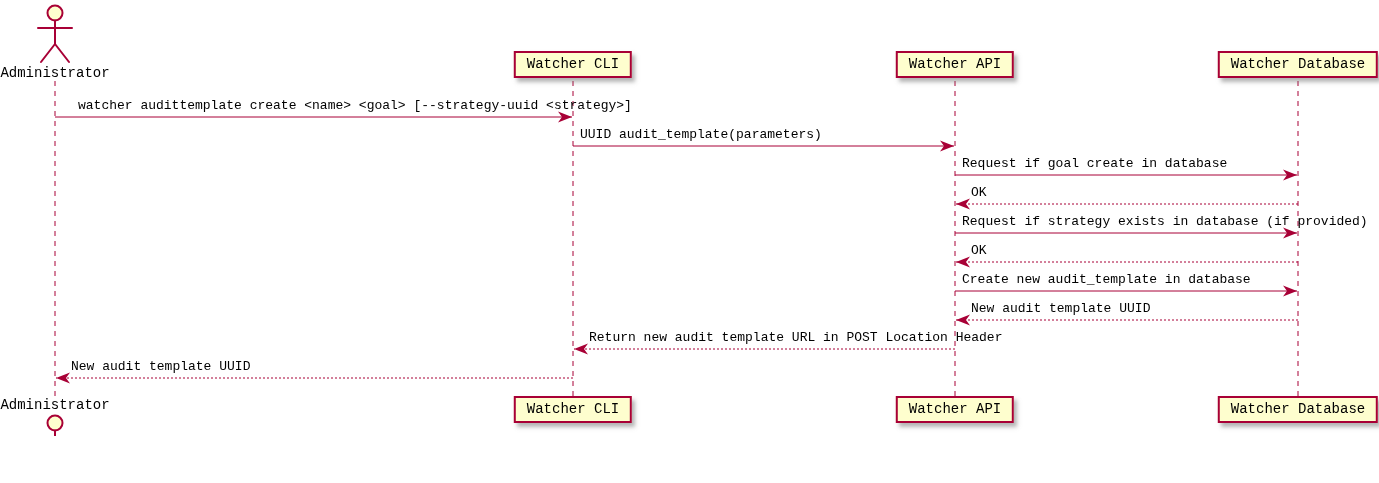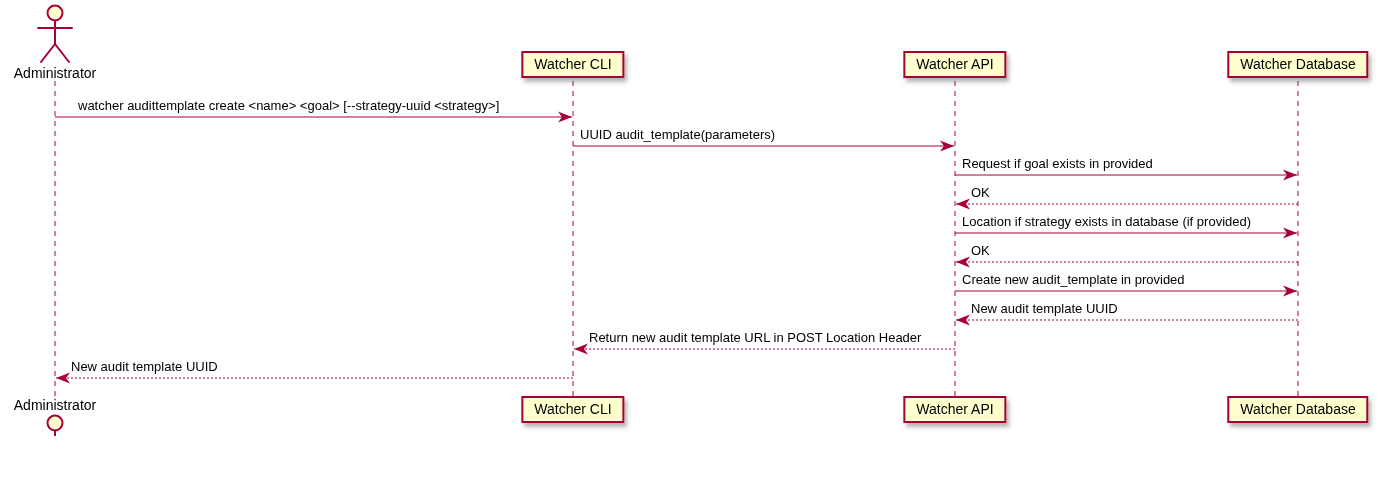--- a/index.html
+++ b/index.html
@@ -1,20 +1,20 @@
 <!DOCTYPE html>
 <html style="--accent: #A80036; --boxfill: #FEFECE; --bg: #FFFFFF;"><head>
 <meta charset="utf-8">
 <style>
   :root { --accent:#A80036; --boxfill:#FEFECE; --bg:#FFFFFF; }
   html,body { margin:0; padding:0; background:#fff; }
   .canvas {
     position:relative; width:1379px; height:436px;
     background:var(--bg); overflow:hidden;
-    font-family:Liberation Sans, sans-serif;
+    font-family:Liberation Mono, monospace;
   }
   svg.layer { position:absolute; left:0; top:0; width:1379px; height:483px; }
   .lifeline   { stroke:var(--accent); stroke-width:1; stroke-dasharray:5,5; }
   .actor-line { stroke:var(--accent); stroke-width:2; fill:none; stroke-linecap:round; }
   .actor-head { fill:var(--boxfill); stroke:var(--accent); stroke-width:2; }
   .msg-line   { stroke:var(--accent); stroke-width:1; }
   .msg-line.dotted { stroke-dasharray:2,2; }
   .msg-head   { fill:var(--accent); stroke:none; }
   .pbox {
     position:absolute; transform:translateX(-50%);
@@ -92,23 +92,23 @@
   <div class="pbox" style="left:955px;  top:51px;">Watcher API</div>
   <div class="pbox" style="left:1298px; top:51px;">Watcher Database</div>
 
   <div class="pbox" style="left:573px;  top:396px;">Watcher CLI</div>
   <div class="pbox" style="left:955px;  top:396px;">Watcher API</div>
   <div class="pbox" style="left:1298px; top:396px;">Watcher Database</div>
 
   <div id="messages-layer">
       <div class="msg-label" style="left: 78px; top: 98px;">watcher audittemplate create &lt;name&gt; &lt;goal&gt; [--strategy-uuid &lt;strategy&gt;]</div>
       <div class="msg-label" style="left: 580px; top: 127px;">UUID audit_template(parameters)</div>
-      <div class="msg-label" style="left: 962px; top: 156px;">Request if goal exists in provided</div>
+      <div class="msg-label" style="left: 962px; top: 156px;">Request if goal create in database</div>
       <div class="msg-label" style="left: 971px; top: 185px;">OK</div>
-      <div class="msg-label" style="left: 962px; top: 214px;">Location if strategy exists in database (if provided)</div>
+      <div class="msg-label" style="left: 962px; top: 214px;">Request if strategy exists in database (if provided)</div>
       <div class="msg-label" style="left: 971px; top: 243px;">OK</div>
-      <div class="msg-label" style="left: 962px; top: 272px;">Create new audit_template in provided</div>
+      <div class="msg-label" style="left: 962px; top: 272px;">Create new audit_template in database</div>
       <div class="msg-label" style="left: 971px; top: 301px;">New audit template UUID</div>
       <div class="msg-label" style="left: 589px; top: 330px;">Return new audit template URL in POST Location Header</div>
       <div class="msg-label" style="left: 71px; top: 359px;">New audit template UUID</div>
     </div>
 
 </div>
 
 </body></html>

